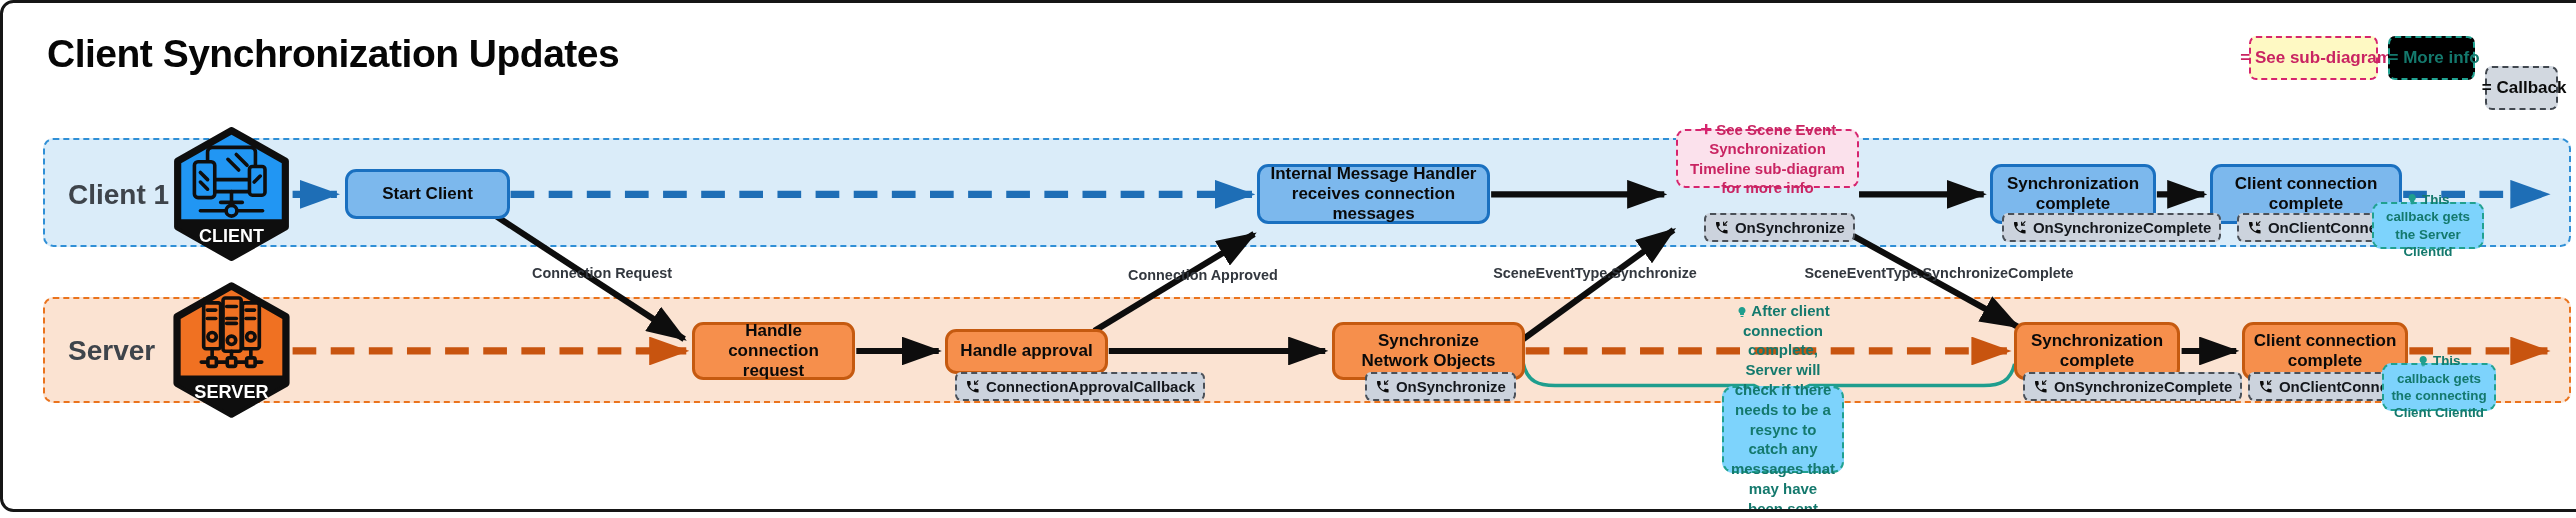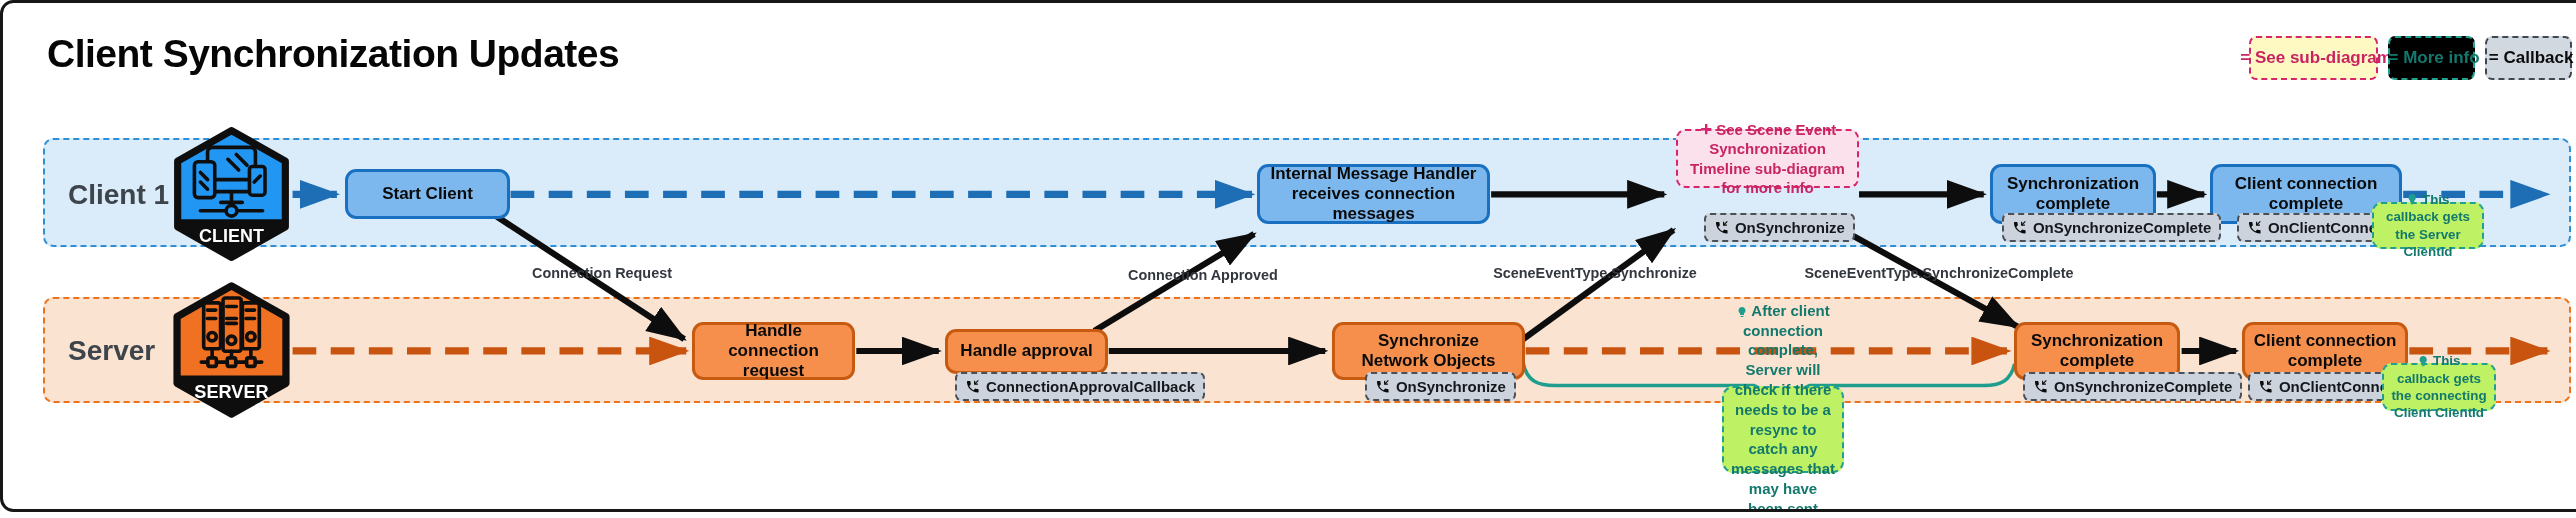--- a/index.html
+++ b/index.html
@@ -23,21 +23,21 @@
 
   
   .badge{position:absolute;display:inline-flex;align-items:center;gap:5.2px;height:29px;padding:0 8.2px;background:#ccd3dd;border:2.1px dashed #4a5058;border-radius:6.2px;font-size:15px;font-weight:600;color:#14171c;white-space:nowrap;z-index:8;box-sizing:border-box;}
   .badge svg{flex:0 0 auto;}
 
   
   .note{position:absolute;box-sizing:border-box;border-radius:9.3px;text-align:center;font-weight:600;z-index:8;display:flex;align-items:center;justify-content:center;padding:4.1px 6.2px;}
   .note .txt{display:inline;}
   .note svg{vertical-align:-2.1px;margin-right:3.1px;display:inline;}
   .note.pink{background:#fbe1ec;border:2.6px dashed #d6246e;color:#c92462;font-size:15px;line-height:1.3;}
-  .note.teal{background:#bef264;border:2.6px dashed #20a190;color:#14796d;font-size:13.4px;line-height:1.3;}
+  .note.teal{background:#7dd3fc;border:2.6px dashed #20a190;color:#14796d;font-size:13.4px;line-height:1.3;}
   .note.teal.big{font-size:15px;line-height:1.32;border-radius:11.3px;}
 
   
   .legend-item{position:absolute;top:33px;height:44px;display:inline-flex;align-items:center;justify-content:center;gap:5.2px;border-radius:7.2px;font-size:17px;font-weight:600;box-sizing:border-box;z-index:9;white-space:nowrap;}
   .legend-item.pink{background:#fef9c3;border:2.6px dashed #d6246e;color:#c92462;}
   .legend-item.teal{background:#000000;border:2.6px dashed #20a190;color:#14796d;}
   .legend-item.gray{background:#d2d8e0;border:2.6px dashed #41474f;color:#0b0b0b;}
 
   
   .edge-label{position:absolute;transform:translate(-50%,-50%);font-size:14.4px;font-weight:bold;color:#33383f;white-space:nowrap;z-index:6;}
@@ -56,21 +56,21 @@
         <path fill="#d6246e" d="M10 3.5h4v6.5H20.5v4H14v6.5h-4V14H3.5v-4H10z"></path>
       </svg>
     <span>= See sub-diagram</span>
   </div>
   <div class="legend-item teal" style="left:2385px;width:87px;">
     <svg width="16.5" height="16.5" viewBox="0 0 24 24">
         <path fill="#1f9e8e" d="M9 21c0 .55.45 1 1 1h4c.55 0 1-.45 1-1v-1H9v1zm3-19C8.14 2 5 5.14 5 9c0 2.38 1.19 4.47 3 5.74V17c0 .55.45 1 1 1h6c.55 0 1-.45 1-1v-2.26c1.81-1.27 3-3.36 3-5.74 0-3.86-3.14-7-7-7z"></path>
       </svg>
     <span>= More info</span>
   </div>
-  <div class="legend-item gray" style="left:2482px;width:87px;">
+  <div class="legend-item gray" style="left:2482px;width:73px;margin-top:30px;">
     <svg width="16.5" height="16.5" viewBox="0 0 24 24">
         <path fill="#0b0b0b" d="M6.62 10.79c1.44 2.83 3.76 5.14 6.59 6.59l2.2-2.2c.27-.27.67-.36 1.02-.24 1.12.37 2.33.57 3.57.57.55 0 1 .45 1 1V20c0 .55-.45 1-1 1-9.39 0-17-7.61-17-17 0-.55.45-1 1-1h3.5c.55 0 1 .45 1 1 0 1.25.2 2.45.57 3.57.11.35.03.74-.25 1.02l-2.2 2.2z"></path>
         <path fill="#0b0b0b" d="M21.3 2.7 17 7h3v1.8h-6V2.8H15.8v3L20 1.6z"></path>
       </svg>
     <span>= Callback</span>
   </div>
 
   <div class="lane client"></div>
   <div class="lane server"></div>
   <div class="lane-label" style="left:65px;top:176px;">Client 1</div>

